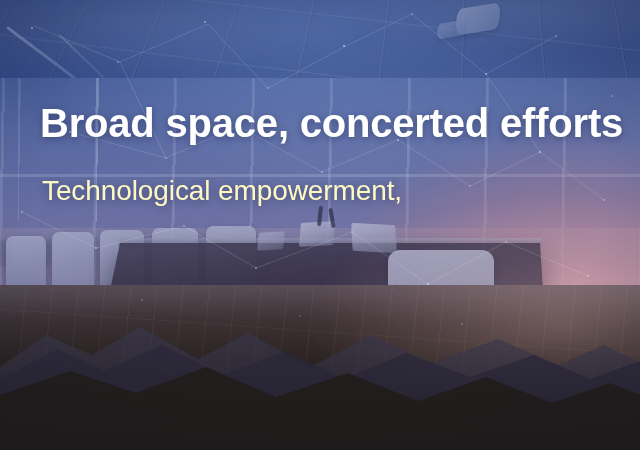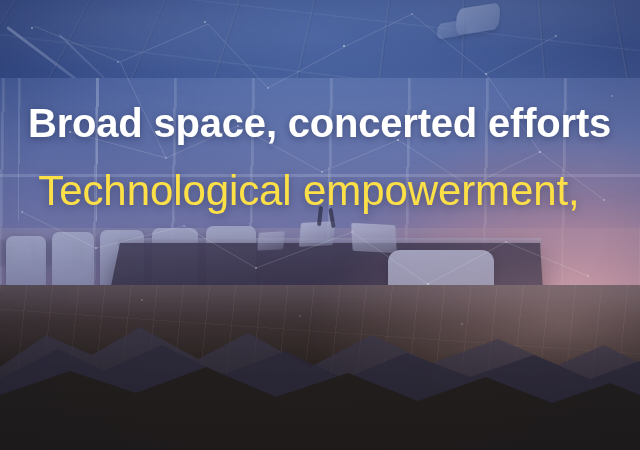--- a/index.html
+++ b/index.html
@@ -281,44 +281,43 @@
   .vignette {
     position: absolute; inset: 0;
     background: radial-gradient(ellipse 86% 80% at 50% 45%, rgba(0,0,0,0) 52%, rgba(20,22,40,.22) 100%);
     pointer-events: none;
   }
 
   
 
   .copy {
     position: absolute;
-    left: 28px;
+    left: 40px;
     top: 100px;
     width: 560px;
     z-index: 9;
   }
   .headline {
     margin: 0;
     font-size: 40px;
     line-height: 46px;
     font-weight: 700;
     color: #ffffff;
     letter-spacing: -0.2px;
     text-shadow: 0 2px 7px rgba(28,36,72,.45);
     white-space: nowrap;
   }
   .subhead {
     margin: 22px 0 0 2px;
-    font-size: 42px;
+    font-size: 28px;
     line-height: 45px;
     font-weight: 400;
-    color: #fde047;
+    color: #fef9c3;
     letter-spacing: -0.1px;
     text-shadow: 0 2px 8px rgba(30,34,66,.42);
-    text-align: center;
   }
   .subhead .sub-line { display: block; }
 </style>
 </head>
 <body>
 
 <div id="banner">
 
   <div class="layer">
 

